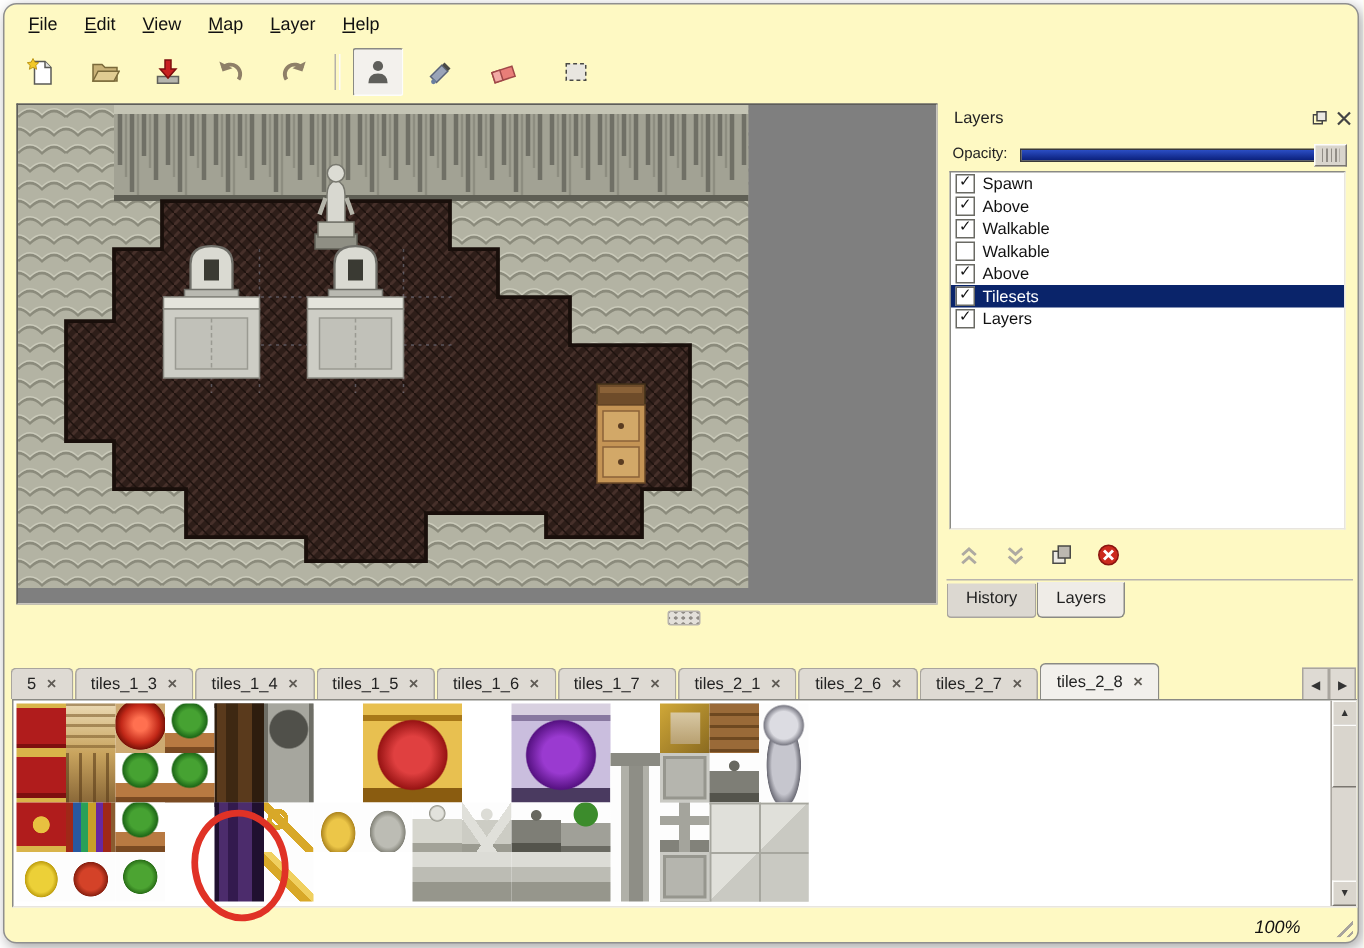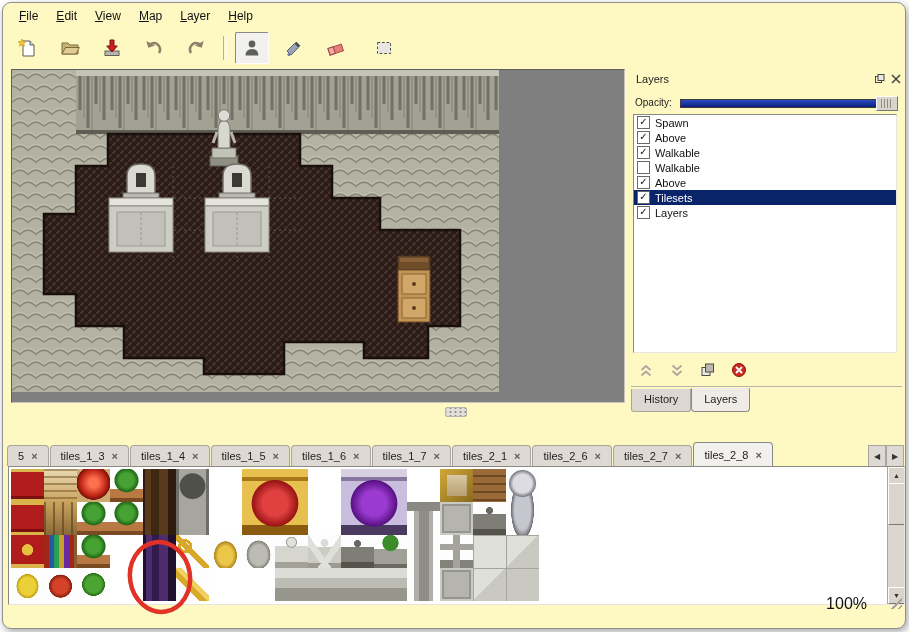--- a/index.html
+++ b/index.html
@@ -58,21 +58,21 @@
   .ts-arrows{position:absolute;right:2px;top:24px;display:flex;}
   .arrow-btn{width:16px;height:20px;background:#dedad3;border:1px solid #a9a59e;font-size:8px;color:#333;display:flex;align-items:center;justify-content:center;}
   .ts-content{position:absolute;left:1px;top:45px;right:1px;bottom:2px;background:#fff;overflow:hidden;
       border:1px solid;border-color:#8a8a84 #e8e5df #e8e5df #8a8a84;}
   .tile{position:absolute;}
   
   .vscroll{position:absolute;top:0;bottom:0;right:0;width:16px;background:#dbd7d0;border-left:1px solid #aaa69f;}
   .vs-btn{position:absolute;left:0;width:15px;height:15px;background:#d9d5cd;border:1px solid;border-color:#fdfdfb #7a7670 #7a7670 #fdfdfb;font-size:7px;color:#333;display:flex;align-items:center;justify-content:center;}
   .vs-thumb{position:absolute;left:0;top:16px;width:15px;height:40px;background:#d9d5cd;border:1px solid;border-color:#fdfdfb #7a7670 #7a7670 #fdfdfb;}
   
-  .statusbar{position:absolute;left:0;right:0;bottom:16px;height:22px;font-size:16px;color:#111;}
+  .statusbar{position:absolute;left:0;right:0;bottom:0;height:22px;font-size:12px;color:#111;font-style:italic;}
   .zoom-label{position:absolute;right:38px;top:5px;}
   .resize-grip{position:absolute;right:3px;bottom:3px;width:14px;height:14px;
       background:repeating-linear-gradient(135deg,transparent 0 3px,#a8a49d 3px 4.5px);
       clip-path:polygon(100% 0,100% 100%,0 100%);}
   
   .annotation{position:absolute;left:120px;top:534px;pointer-events:none;z-index:50;}
   
   .k-banner-red{background:linear-gradient(180deg,#d9b44a 0 3px,#b01c1c 3px 27px,#7e0f0f 27px 30px,#d9b44a 30px 33px);}
   .k-banner-emblem{background:radial-gradient(circle at 50% 45%,#e8c040 0 22%,rgba(0,0,0,0) 24%),linear-gradient(180deg,#b01c1c 0 88%,#d9b44a 88%);}
   .k-loom{background:repeating-linear-gradient(180deg,rgba(122,88,40,.55) 0 2px,rgba(0,0,0,0) 2px 7px),linear-gradient(180deg,#ead9b4,#c9a45e);}

